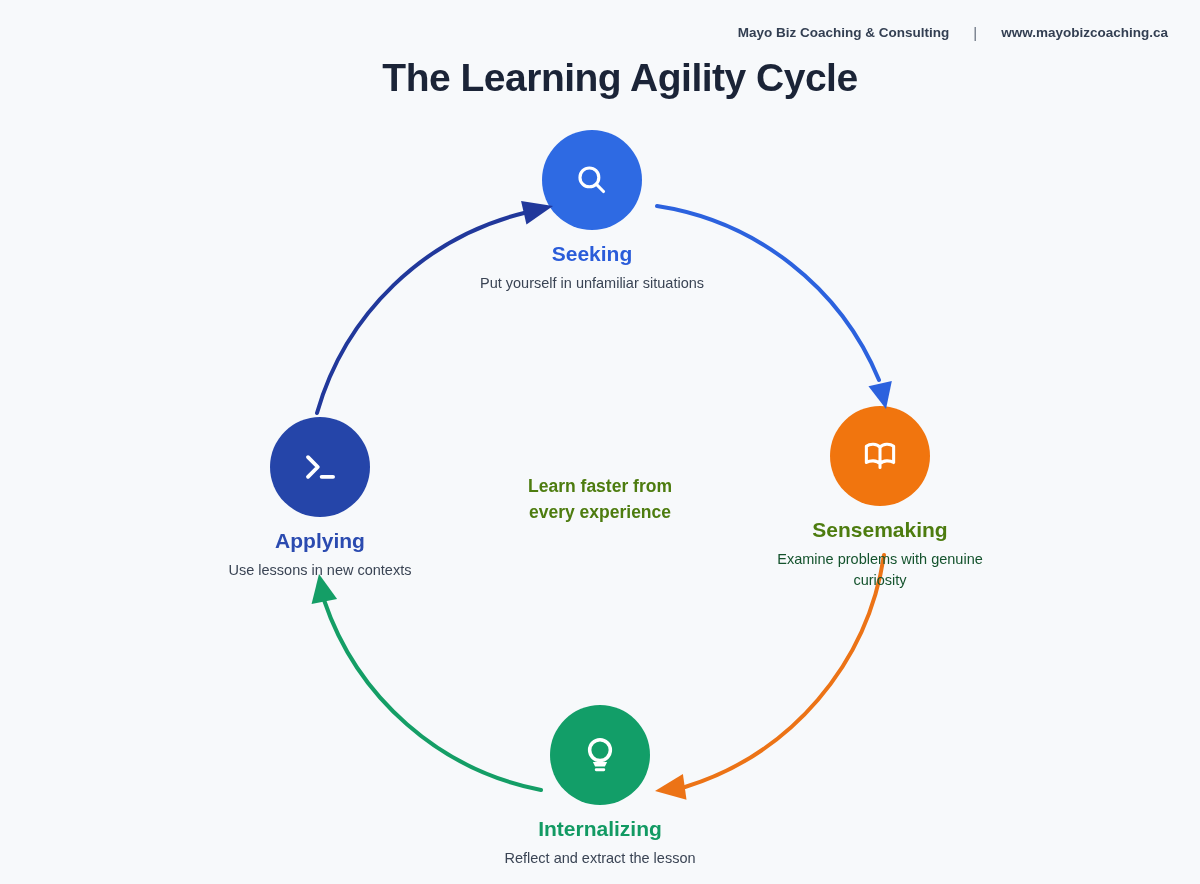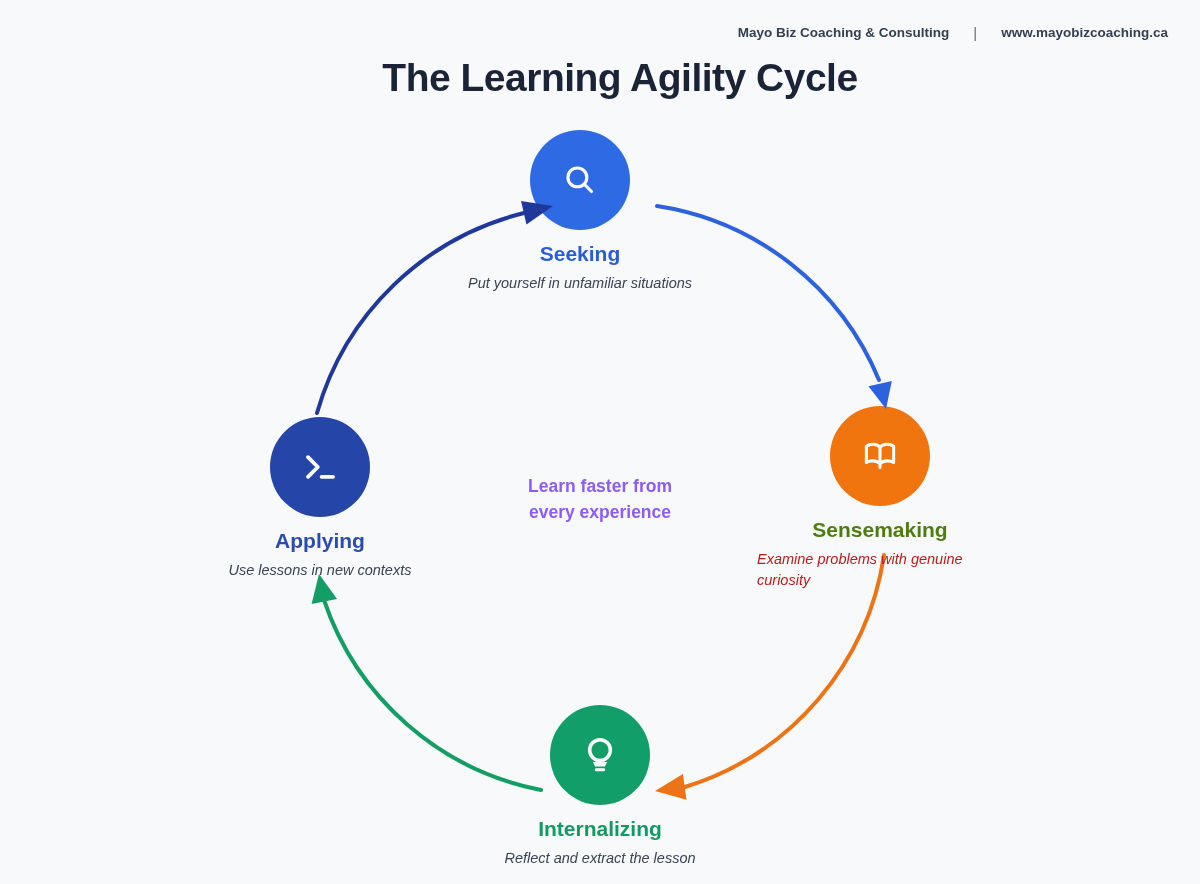--- a/index.html
+++ b/index.html
@@ -9,29 +9,29 @@
   .header{position:absolute;top:24px;right:32px;z-index:3;font-size:13.5px;font-weight:600;
           display:flex;align-items:center;gap:24px;}
   .header .sep{font-weight:400;opacity:.75;font-size:15px;}
 
   .title{position:absolute;top:56px;left:0;width:100%;text-align:center;z-index:3;
          font-size:39px;font-weight:800;letter-spacing:-0.5px;padding-left:20px;}
 
   .arcs{position:absolute;left:0;top:0;z-index:2;pointer-events:none;}
 
   .node{position:absolute;width:320px;display:flex;flex-direction:column;align-items:center;}
-  .node-seeking{left:420px;top:130px;}
+  .node-seeking{left:432px;top:130px;}
   .node-sensemaking{left:720px;top:406px;}
   .node-internalizing{left:440px;top:705px;}
   .node-applying{left:160px;top:417px;}
 
   .circle{position:relative;z-index:1;width:100px;height:100px;border-radius:50%;
           display:flex;align-items:center;justify-content:center;}
   .label{position:relative;z-index:3;margin-top:12px;font-size:21px;font-weight:700;text-align:center;}
-  .desc{position:relative;z-index:3;margin-top:7px;font-size:14.5px;line-height:21px;text-align:left;font-style:italic;}
+  .desc{position:relative;z-index:3;margin-top:7px;font-size:14.5px;line-height:21px;text-align:center;}
   .node-sensemaking .desc{max-width:246px;}
 
   .center-text{position:absolute;left:440px;top:473px;width:320px;z-index:3;text-align:center;
                font-size:17.5px;font-weight:700;line-height:26px;}
 </style>
 </head>
 <body>
 
 <div class="canvas" style="background: rgb(247, 249, 251);">
 
@@ -73,21 +73,21 @@
     <div class="desc" style="color: rgb(58, 68, 84);">Put yourself in unfamiliar situations</div>
   </div>
 
   <div class="node node-sensemaking">
     <div class="circle" style="background: rgb(241, 117, 14);">
       <svg width="48" height="48" viewBox="-22 -22 44 44">
         <path d="M 0 -8 C -3 -11.5 -9 -11.5 -12.5 -9 L -12.5 6 C -9 3.8 -3 3.8 0 7 C 3 3.8 9 3.8 12.5 6 L 12.5 -9 C 9 -11.5 3 -11.5 0 -8 L 0 10.5" fill="none" stroke="#ffffff" stroke-width="2.8" stroke-linejoin="round" stroke-linecap="round"></path>
       </svg>
     </div>
     <div class="label" style="color: #4d7c0f;">Sensemaking</div>
-    <div class="desc" style="color: #b91c1c;">Examine problems with genuine curiosity</div>
+    <div class="desc" style="color: #14532d;">Examine problems with genuine curiosity</div>
   </div>
 
   <div class="node node-applying">
     <div class="circle" style="background: rgb(37, 69, 169);">
       <svg width="48" height="48" viewBox="-22 -22 44 44">
         <path d="M -11 -9 L -2 0 L -11 9" fill="none" stroke="#ffffff" stroke-width="3.5" stroke-linecap="round" stroke-linejoin="round"></path>
         <line x1="1.5" y1="9" x2="12" y2="9" stroke="#ffffff" stroke-width="3.5" stroke-linecap="round"></line>
       </svg>
     </div>
     <div class="label" style="color: rgb(43, 75, 176);">Applying</div>
@@ -99,18 +99,18 @@
       <svg width="48" height="48" viewBox="-22 -22 44 44">
         <circle cx="0" cy="-4.5" r="9.5" fill="none" stroke="#ffffff" stroke-width="3.2"></circle>
         <path d="M -6.5 6.5 L 6.5 6.5 L 4.5 10.5 L -4.5 10.5 Z" fill="#ffffff"></path>
         <line x1="-3.5" y1="13.5" x2="3.5" y2="13.5" stroke="#ffffff" stroke-width="2.6" stroke-linecap="round"></line>
       </svg>
     </div>
     <div class="label" style="color: rgb(18, 154, 99);">Internalizing</div>
     <div class="desc" style="color: rgb(58, 68, 84);">Reflect and extract the lesson</div>
   </div>
 
-  <div class="center-text" style="color: #8b5cf6;">
+  <div class="center-text" style="color: #4d7c0f;">
     <div>Learn faster from</div>
     <div>every experience</div>
   </div>
 
 </div>
 
 </body></html>

